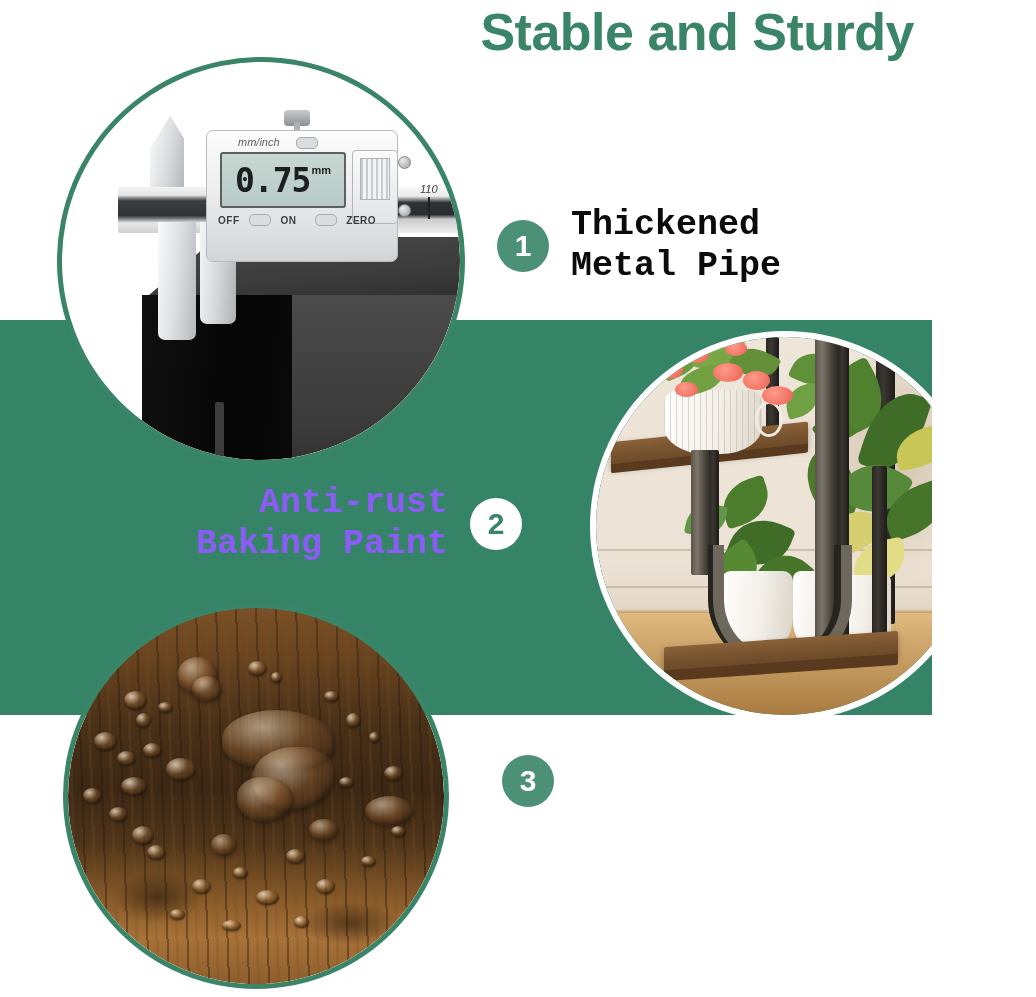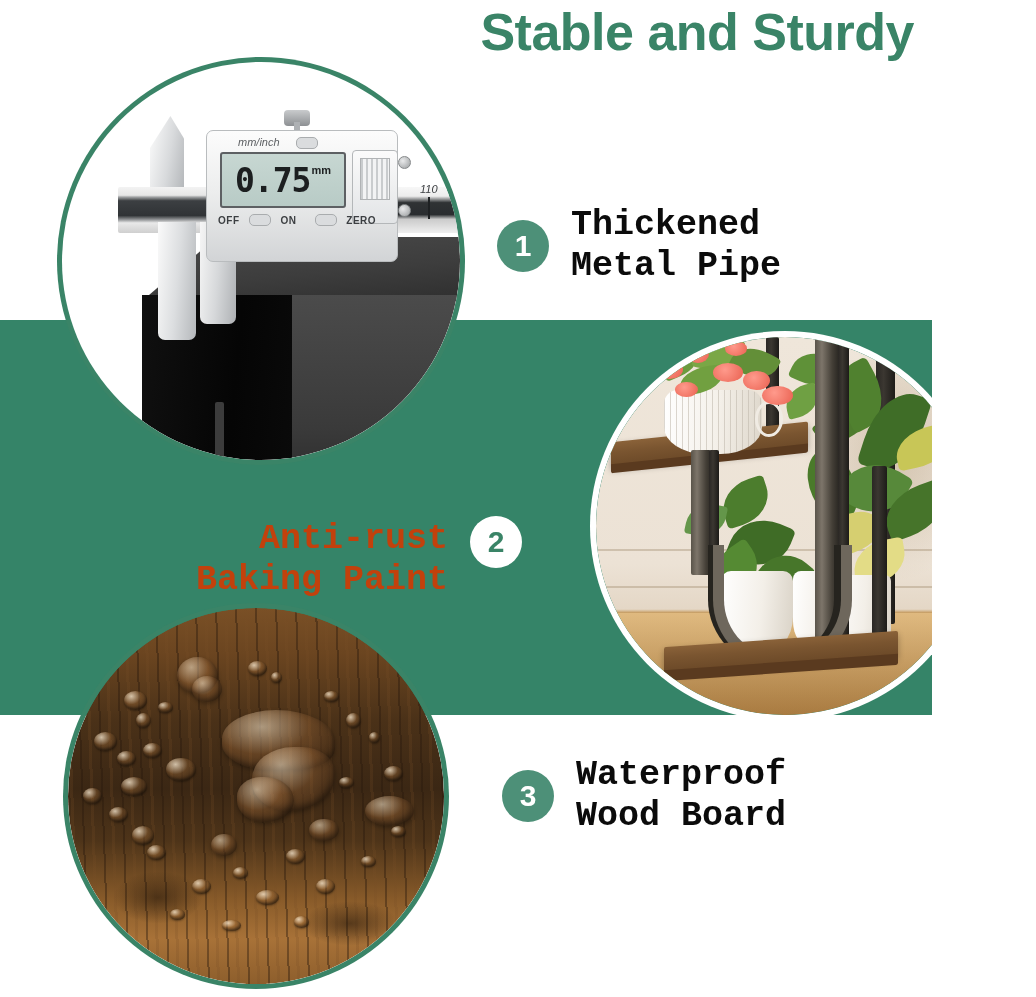--- a/index.html
+++ b/index.html
@@ -398,21 +398,21 @@
   .badge-hollow { background: #ffffff; color: #3a8467; }
 
   .feature-label {
     font-size: 35px;
     font-weight: bold;
     line-height: 1.16;
     white-space: pre-line;
     font-family: Liberation Mono, monospace;
   }
   .label-dark  { color: #0b0b0b; }
-  .label-light { color: #c2410c; margin-top: 36px; }
+  .label-light { color: #8b5cf6; }
 
   #feature-1 { left: 497px; top: 205px; }
   #feature-2 { left: 196px; top: 483px; flex-direction: row; }
   #feature-2 .feature-label { text-align: right; }
   #feature-3 { left: 502px; top: 755px; }
 </style>
 </head>
 <body>
 
 <div id="infographic">
@@ -597,17 +597,15 @@
   </div>
 
   <div class="feature" id="feature-2">
     <div class="feature-label label-light">Anti-rust
 Baking Paint</div>
     <div class="badge badge-hollow">2</div>
   </div>
 
   <div class="feature" id="feature-3">
     <div class="badge badge-solid">3</div>
-    <div class="feature-label label-dark">Waterproof
-Wood Board</div>
   </div>
 
 </div>
 
 </body></html>

